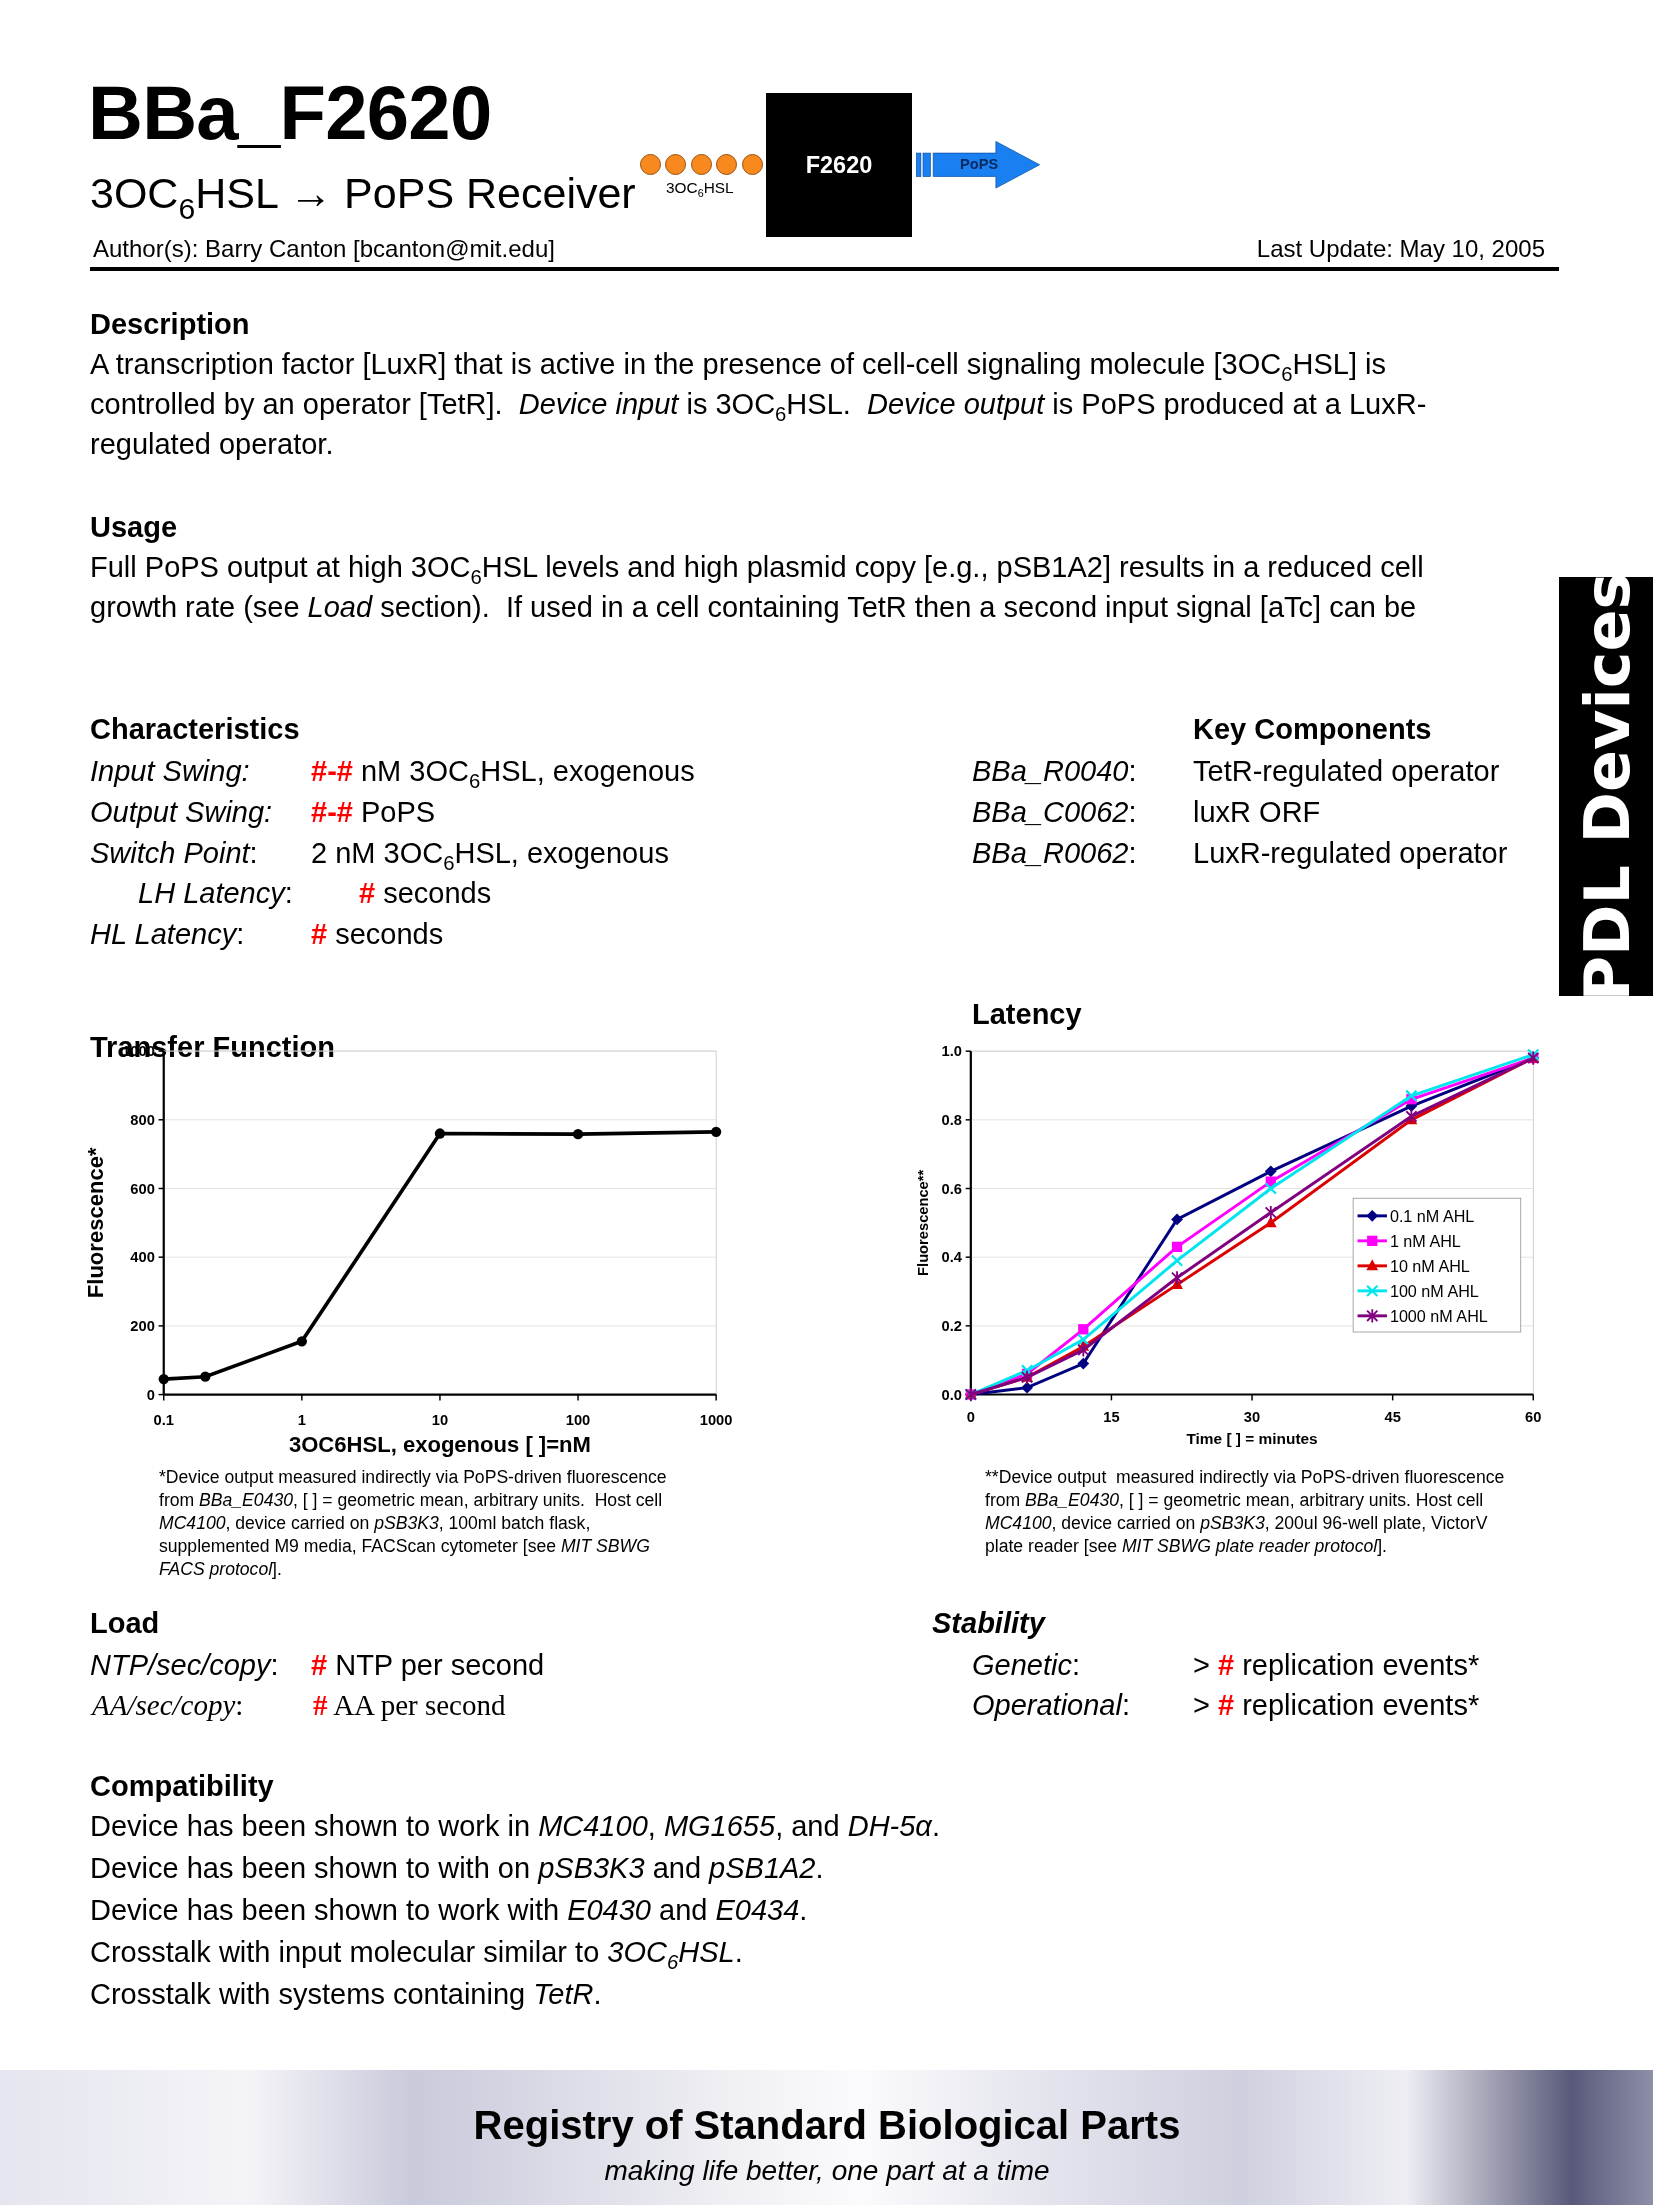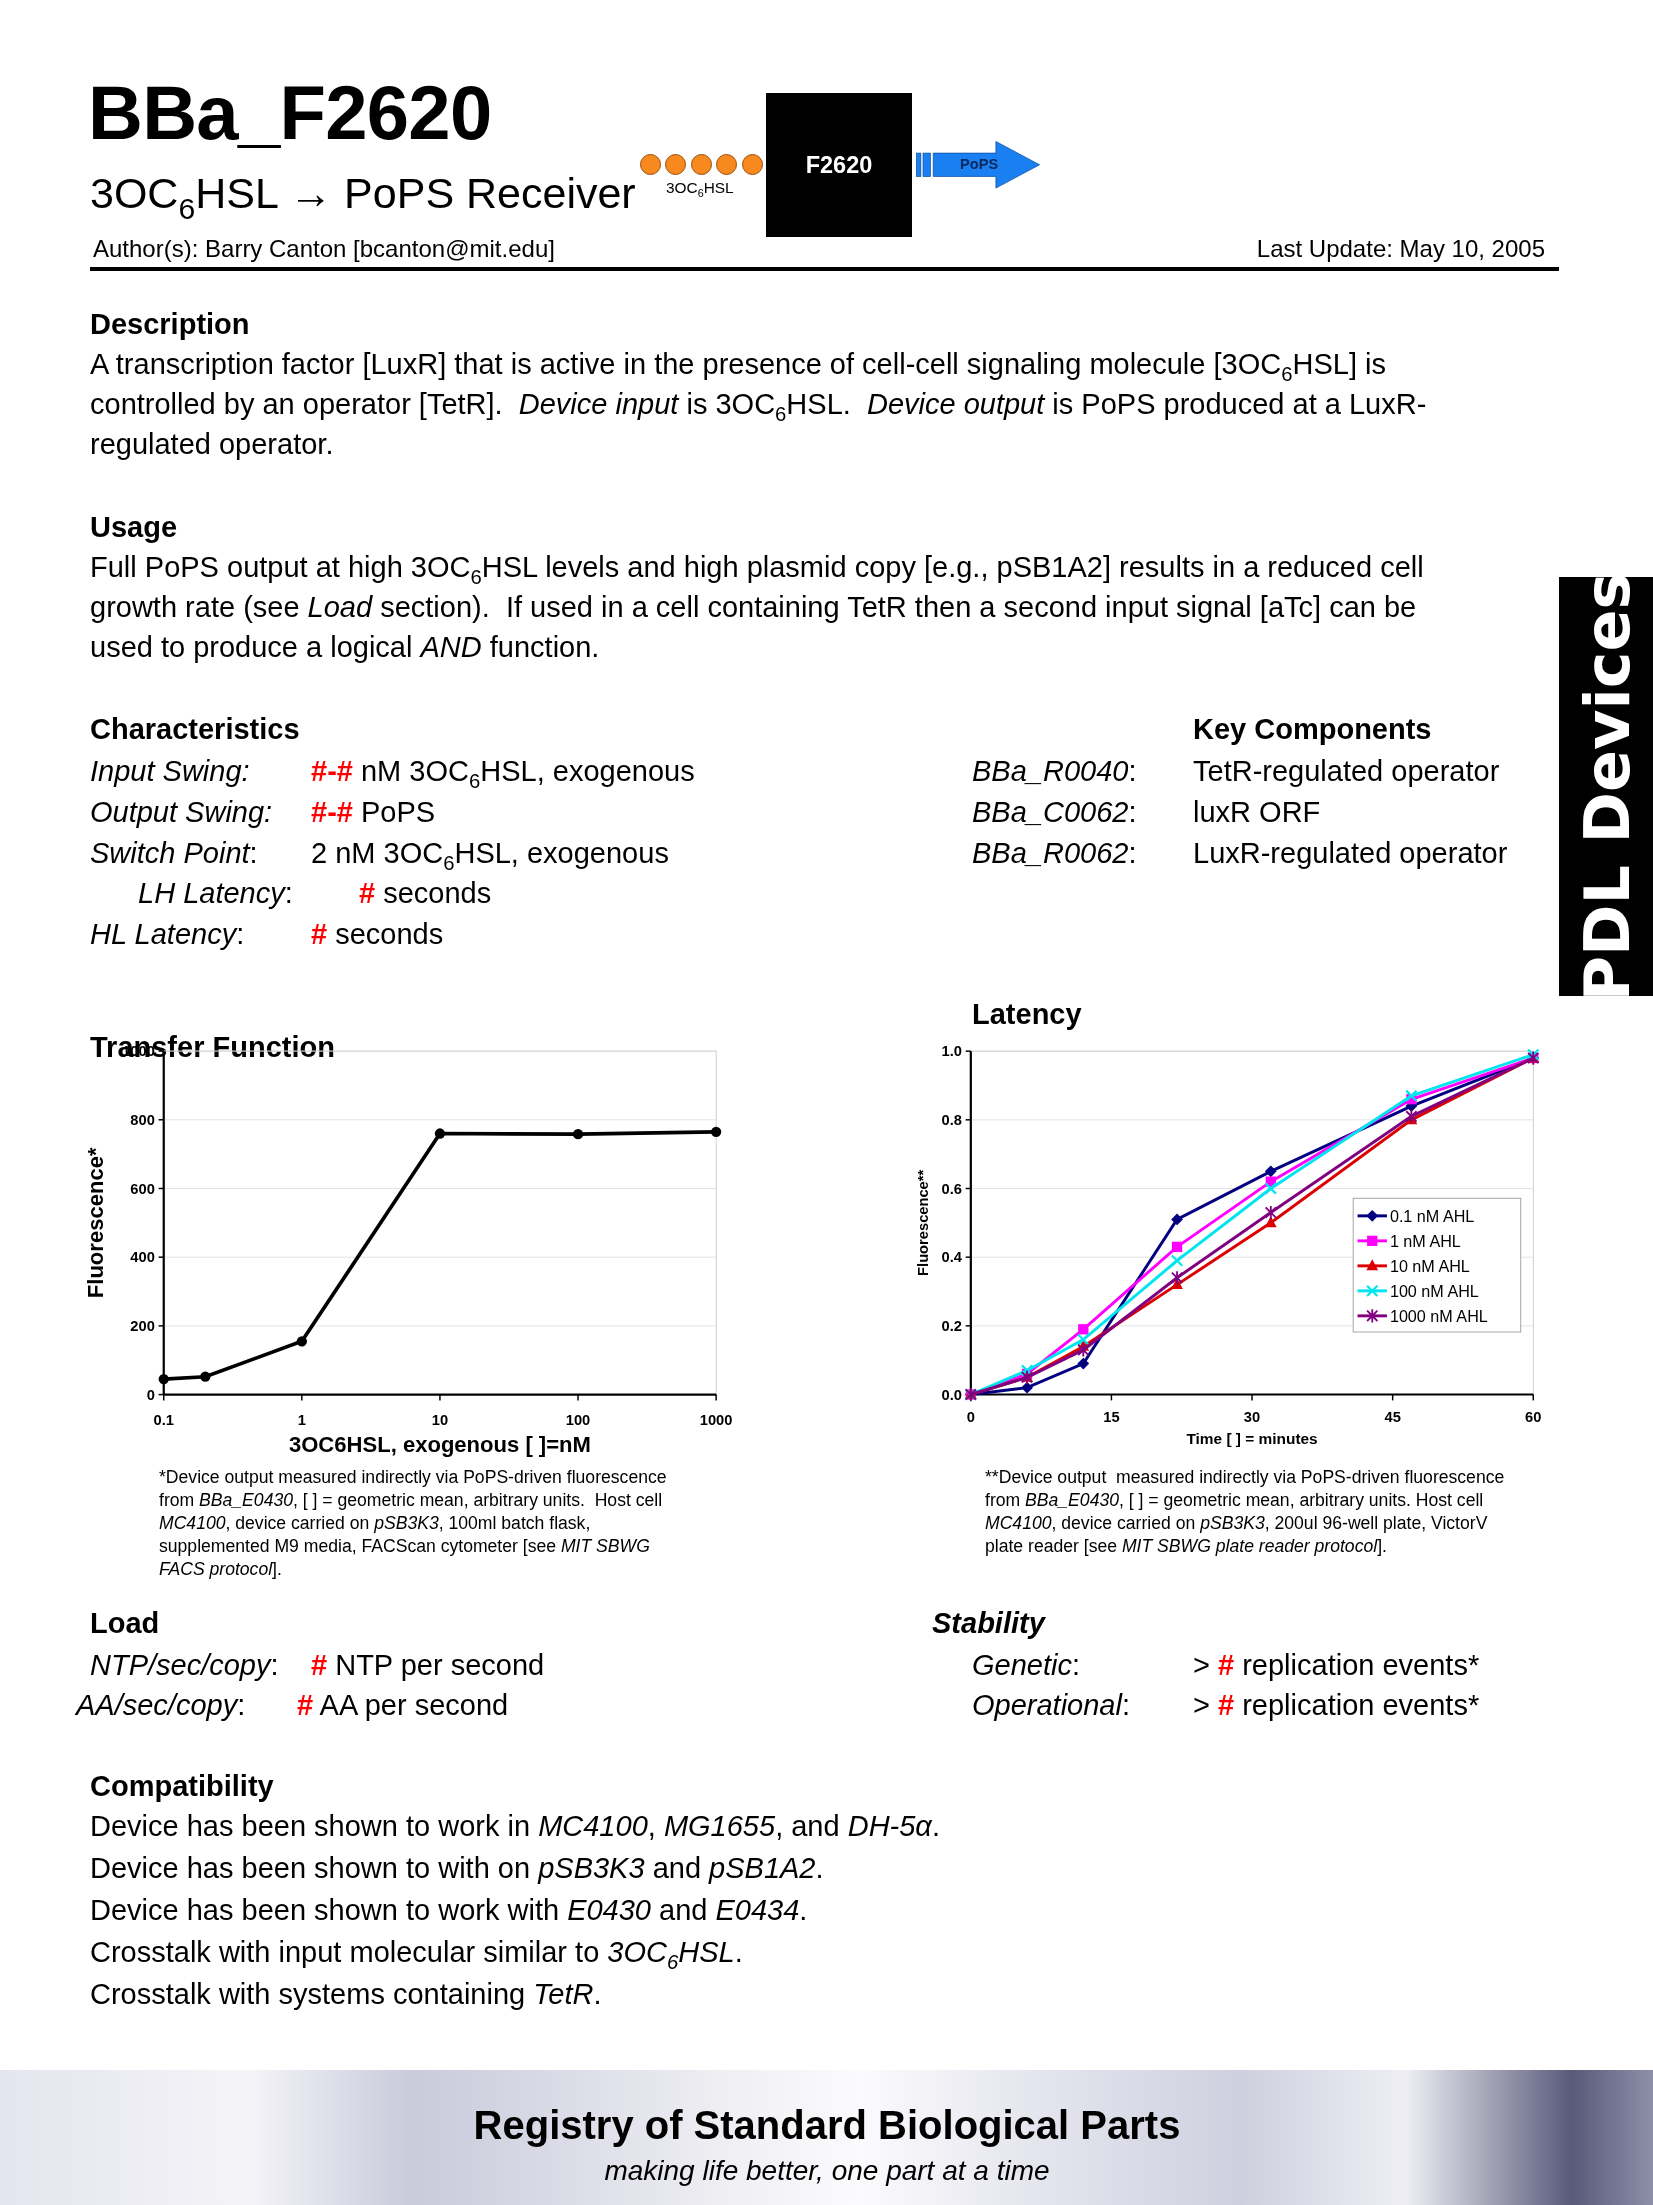--- a/index.html
+++ b/index.html
@@ -67,21 +67,20 @@
 <div class="abs p" style="left:90px;top:344px;width:1463px;">
   <div><span>A transcription factor [LuxR] that is active in the presence of cell-cell signaling molecule [3OC</span><sub>6</sub><span>HSL] is</span></div>
   <div><span style="white-space:pre">controlled by an operator [TetR].  </span><span class="it">Device input</span><span style="white-space:pre"> is 3OC</span><sub>6</sub><span style="white-space:pre">HSL.  </span><span class="it">Device output</span><span style="white-space:pre"> is PoPS produced at a LuxR-</span></div>
   <div>regulated operator.</div>
 </div>
 
 <div class="abs h" style="left:90px;top:513px;">Usage</div>
 <div class="abs p" style="left:90px;top:547px;width:1463px;">
   <div><span>Full PoPS output at high 3OC</span><sub>6</sub><span>HSL levels and high plasmid copy [e.g., pSB1A2] results in a reduced cell</span></div>
   <div><span style="white-space:pre">growth rate (see </span><span class="it">Load</span><span style="white-space:pre"> section).  If used in a cell containing TetR then a second input signal [aTc] can be</span></div>
-  <div><span style="white-space:pre">used to produce a logical </span><span class="it">AND</span><span style="white-space:pre"> function.</span></div>
 </div>
 
 <div class="abs h" style="left:90px;top:715px;">Characteristics</div>
 <div id="char-rows">
     <div class="abs row" style="left:90px;top:757px;"><span class="lbl">Input Swing:</span><span class="abs" style="left:221px;top:0;white-space:pre;"><span class="red">#-#</span><span> nM 3OC</span><sub>6</sub><span>HSL, exogenous</span></span></div>
     <div class="abs row" style="left:90px;top:798px;"><span class="lbl">Output Swing:</span><span class="abs" style="left:221px;top:0;white-space:pre;"><span class="red">#-#</span><span> PoPS</span></span></div>
     <div class="abs row" style="left:90px;top:839px;"><span class="lbl">Switch Point</span><span>:</span><span class="abs" style="left:221px;top:0;white-space:pre;"><span>2 nM 3OC</span><sub>6</sub><span>HSL, exogenous</span></span></div>
     <div class="abs row" style="left:90px;top:879px;margin-left:48px;"><span class="lbl">LH Latency</span><span>:</span><span class="abs" style="left:221px;top:0;white-space:pre;"><span class="red">#</span><span> seconds</span></span></div>
     <div class="abs row" style="left:90px;top:920px;"><span class="lbl">HL Latency</span><span>:</span><span class="abs" style="left:221px;top:0;white-space:pre;"><span class="red">#</span><span> seconds</span></span></div>
   </div>
@@ -252,21 +251,21 @@
   <div style="white-space:pre">**Device output  measured indirectly via PoPS-driven fluorescence</div>
   <div><span style="white-space:pre">from </span><span class="it">BBa_E0430</span><span style="white-space:pre">, [ ] = geometric mean, arbitrary units. Host cell</span></div>
   <div><span class="it">MC4100</span><span style="white-space:pre">, device carried on </span><span class="it">pSB3K3</span><span style="white-space:pre">, 200ul 96-well plate, VictorV</span></div>
   <div><span style="white-space:pre">plate reader [see </span><span class="it">MIT SBWG plate reader protocol</span><span>].</span></div>
 </div>
 
 <div class="abs h" style="left:90px;top:1609px;">Load</div>
 <div class="abs h" style="left:932px;top:1609px;font-style:italic;">Stability</div>
 <div id="load-rows">
     <div class="abs row" style="left:90px;top:1651px;"><span class="lbl">NTP/sec/copy</span><span>:</span><span class="abs" style="left:221px;top:0;white-space:pre;"><span class="red">#</span><span> NTP per second</span></span></div>
-    <div class="abs row" style="left:76px;top:1691px;"><span class="lbl">AA/sec/copy</span><span>:</span><span class="abs" style="left:221px;top:0;white-space:pre;"><span class="red">#</span><span> AA per second</span></span></div>
+    <div class="abs row" style="left:92px;top:1691px;font-family:Liberation Serif, serif;"><span class="lbl">AA/sec/copy</span><span>:</span><span class="abs" style="left:221px;top:0;white-space:pre;"><span class="red">#</span><span> AA per second</span></span></div>
   </div>
 <div id="stab-rows">
     <div class="abs row" style="left:972px;top:1651px;"><span class="lbl">Genetic</span><span>:</span><span class="abs" style="left:221px;top:0;white-space:pre;"><span>&gt; </span><span class="red">#</span><span> replication events*</span></span></div>
     <div class="abs row" style="left:972px;top:1691px;"><span class="lbl">Operational</span><span>:</span><span class="abs" style="left:221px;top:0;white-space:pre;"><span>&gt; </span><span class="red">#</span><span> replication events*</span></span></div>
   </div>
 
 <div class="abs h" style="left:90px;top:1772px;">Compatibility</div>
 <div class="abs" style="left:90px;top:1805px;font-size:29px;line-height:42px;">
   <div><span style="white-space:pre">Device has been shown to work in </span><span class="it">MC4100</span><span style="white-space:pre">, </span><span class="it">MG1655</span><span style="white-space:pre">, and </span><span class="it">DH-5α</span><span>.</span></div>
   <div><span style="white-space:pre">Device has been shown to with on </span><span class="it">pSB3K3</span><span style="white-space:pre"> and </span><span class="it">pSB1A2</span><span>.</span></div>

